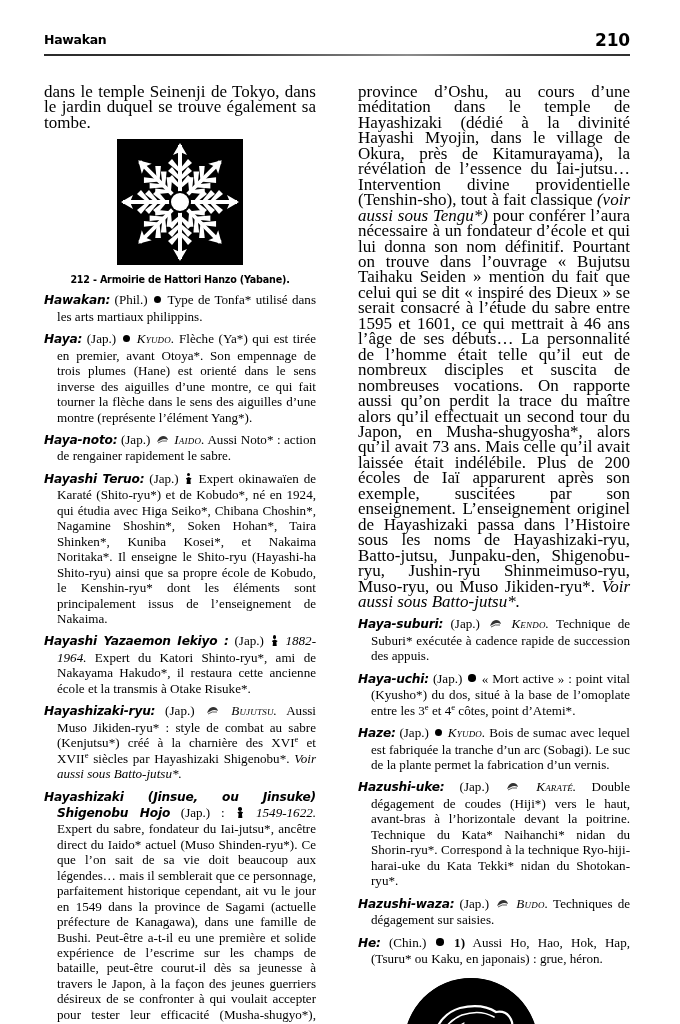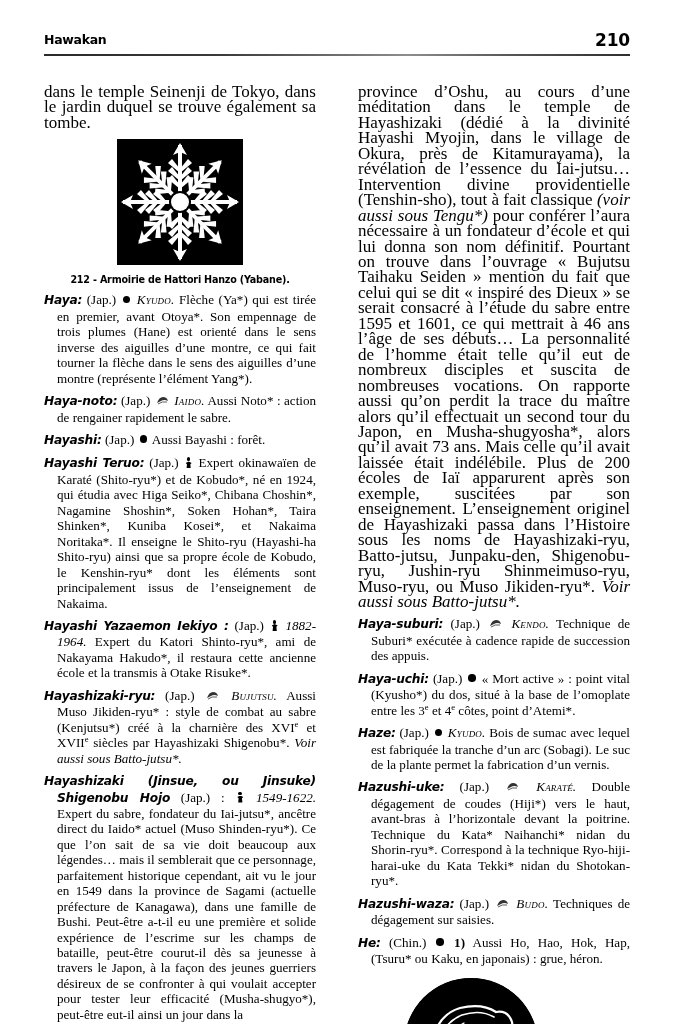--- a/index.html
+++ b/index.html
@@ -236,20 +236,26 @@
               <use href="#arrowgrp" transform="rotate(315 63 63)"></use>
             </g>
             <circle cx="63" cy="63" r="11" fill="#000"></circle>
             <circle cx="63" cy="63" r="9" fill="#fff"></circle>
           </g>
         </svg>
       </span>
       <div class="fig-cap">212 - Armoirie de Hattori Hanzo (Yabane).</div>
     </div>
 
+    <div class="entry">
+      <span class="hw">Hawakan:</span>
+      <span class="lang">(Phil.)</span>
+      <span class="mk mk-dot"></span>
+      <span>Type de Tonfa* utilisé dans les arts martiaux philippins.</span>
+    </div>
 
     <div class="entry">
       <span class="hw">Haya:</span>
       <span class="lang">(Jap.)</span>
       <span class="mk mk-dot"></span>
       <span class="disc">Kyudo.</span>
       <span>Flèche (Ya*) qui est tirée en premier, avant Otoya*. Son empennage de trois plumes (Hane) est orienté dans le sens inverse des aiguilles d’une montre, ce qui fait tourner la flèche dans le sens des aiguilles d’une montre (représente l’élément Yang*).</span>
     </div>
 
     <div class="entry">
@@ -259,26 +265,20 @@
         <svg width="13" height="9" viewBox="0 0 13 9" aria-hidden="true">
           <path d="M1 7 Q3 1 7 1 Q11 1 12 5 Q8 3 5 5 Q3 6 1 7 Z" fill="#333"></path>
           <path d="M2 8 Q6 5 11 6" stroke="#333" stroke-width="0.8" fill="none"></path>
         </svg>
       </span>
       <span class="disc">Iaido.</span>
       <span>Aussi Noto* : action de rengainer rapidement le sabre.</span>
     </div>
 
 
-    <div class="entry">
-      <span class="hw">Hayashi:</span>
-      <span class="lang">(Jap.)</span>
-      <span class="mk mk-dot"></span>
-      <span>Aussi Bayashi : forêt.</span>
-    </div>
 
 
     <div class="entry">
       <span class="hw">Hayashi Teruo:</span>
       <span class="lang">(Jap.)</span>
       <span class="mk mk-person"></span>
       <span>Expert okinawaïen de Karaté (Shito-ryu*) et de Kobudo*, né en 1924, qui étudia avec Higa Seiko*, Chibana Choshin*, Nagamine Shoshin*, Soken Hohan*, Taira Shinken*, Kuniba Kosei*, et Nakaima Noritaka*. Il enseigne le Shito-ryu (Hayashi-ha Shito-ryu) ainsi que sa propre école de Kobudo, le Kenshin-ryu* dont les éléments sont principalement issus de l’enseignement de Nakaima.</span>
     </div>
 
     <div class="entry">

